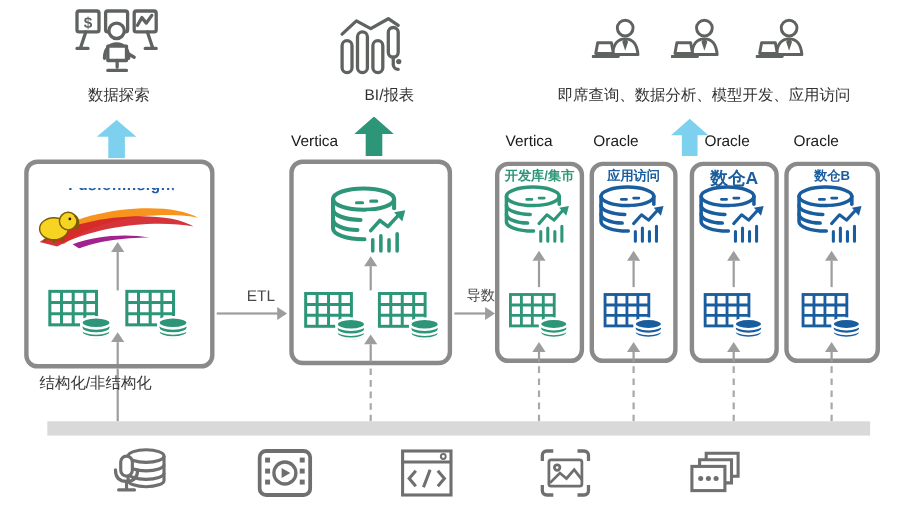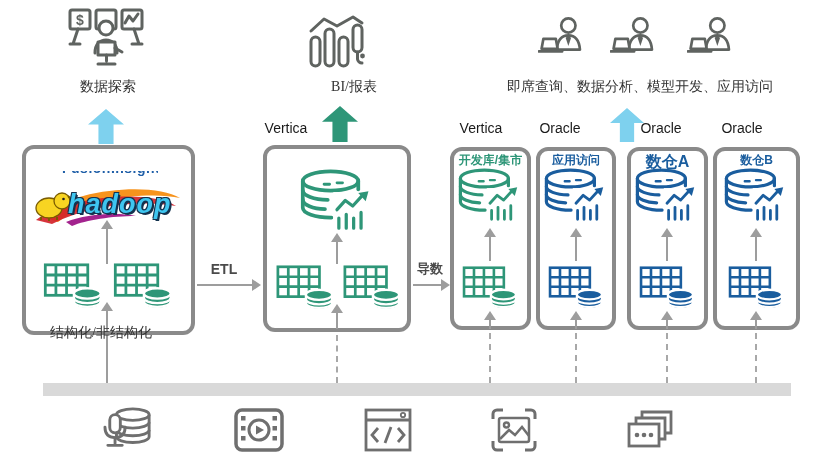--- a/index.html
+++ b/index.html
@@ -1,33 +1,33 @@
 <!DOCTYPE html>
 <html style="--green: #2E9678; --blue: #1A5D9E; --arrow-blue: #7ED1EE; --line-gray: #9D9D9D; --bar-gray: #D9D9D9; --border-gray: #8A8A8A; --icon-gray: #5F6360; --source-icon-gray: #6F6F6F; --hadoop-blue: #3EC6F0; --fusion-blue: #1F5FA8;"><head>
 <meta charset="utf-8">
 <style>
   html,body{margin:0;padding:0;background:#fff;}
   .canvas{position:relative;width:817px;height:460px;background:#fff;overflow:hidden;
           font-family:"Liberation Sans",sans-serif;color:#333;}
   .abs{position:absolute;}
-  .lbl{position:absolute;font-size:14px;color:#333;text-align:center;white-space:nowrap;font-family:Liberation Serif, serif;}
+  .lbl{position:absolute;font-size:14px;color:#333;text-align:center;white-space:nowrap;}
   .col-lbl{position:absolute;font-size:14px;color:#1a1a1a;text-align:center;white-space:nowrap;}
   .box{position:absolute;background:#fff;border:4px solid var(--border-gray);border-radius:12px;box-sizing:border-box;}
   .box-title{position:absolute;font-weight:bold;text-align:center;white-space:nowrap;}
   .green{color:var(--green);}
   .blue{color:var(--blue);}
   .gray-ic{color:var(--icon-gray);}
   .src-ic{color:var(--source-icon-gray);}
   .up-block{position:absolute;clip-path:polygon(50% 0,100% 44%,71% 44%,71% 100%,29% 100%,29% 44%,0 44%);}
   .vline{position:absolute;width:2px;background:var(--line-gray);}
   .vdash{position:absolute;width:0;border-left:2px dashed #a8a8a8;}
   .hline{position:absolute;height:2px;background:var(--line-gray);}
   .head-up{position:absolute;width:0;height:0;border-left:6px solid transparent;border-right:6px solid transparent;border-bottom:9px solid var(--line-gray);}
   .head-right{position:absolute;width:0;height:0;border-top:6px solid transparent;border-bottom:6px solid transparent;border-left:9px solid var(--line-gray);}
-  .flow-lbl{position:absolute;font-weight:bold;color:#4a4a4a;text-align:center;white-space:nowrap;}
+  .flow-lbl{position:absolute;font-weight:normal;color:#4a4a4a;text-align:right;white-space:nowrap;}
   .bar{position:absolute;background:var(--bar-gray);}
   .fi-clip{position:absolute;overflow:hidden;text-align:center;}
   .fi-text{display:block;font-weight:bold;font-size:14px;color:var(--fusion-blue);margin-top:-11px;letter-spacing:.5px;}
   .hadoop-text{position:absolute;font-style:italic;font-weight:800;font-size:27px;letter-spacing:1px;
     color:var(--hadoop-blue);
     text-shadow:-1px -1px 0 #14334f,1px -1px 0 #14334f,-1px 1px 0 #14334f,1px 1px 0 #14334f,2px 2px 0 #14334f;}
   svg{display:block;}
 </style>
 </head>
 <body>
@@ -111,21 +111,20 @@
     <path d="M4 38 C 40 12 120 8 144 24 C 112 18 58 22 20 42 Z" fill="#D2232A" opacity="0.92"></path>
     <path d="M34 40 c20-8 50-10 70-6 c-24 0-50 4-64 10 z" fill="#A3238E"></path>
   </svg>
   <svg class="abs" style="left:34px;top:186px" width="40" height="36" viewBox="0 0 40 36">
     <ellipse cx="15" cy="22" rx="13" ry="10" fill="#F8D422" stroke="#7a5c00" stroke-width="1.3"></ellipse>
     <circle cx="28" cy="15" r="8" fill="#F8D422" stroke="#7a5c00" stroke-width="1.3"></circle>
     <path d="M34 10 c4 3 4 9 1 12" fill="none" stroke="#7a5c00" stroke-width="2"></path>
     <path d="M7 31 v3 M15 32 v3 M23 31 v3" stroke="#7a5c00" stroke-width="2"></path>
     <circle cx="29.5" cy="13" r="1.3" fill="#222"></circle>
   </svg>
-  <div class="hadoop-text" style="left:68px;top:189px">hadoop</div>
   <div class="vline" style="left:106px;top:229px;height:35px"></div>
   <div class="head-up" style="left:101px;top:220px"></div>
 
   <svg class="abs green" style="left:43px;top:263px" width="60" height="48" viewBox="0 0 64 52">
     <g fill="none" stroke="currentColor" stroke-width="3">
       <rect x="2" y="2" width="46" height="33"></rect>
       <path d="M2 13 h46 M2 24 h46 M13.5 2 v33 M25 2 v33 M36.5 2 v33"></path>
     </g>
     <path d="M33 33 a14.5 5.5 0 0 1 29 0 v11 a14.5 5.5 0 0 1 -29 0 z" fill="currentColor" stroke="#fff" stroke-width="2.5"></path>
     <path d="M33 38 a14.5 5.5 0 0 0 29 0 M33 42 a14.5 5.5 0 0 0 29 0" fill="none" stroke="#fff" stroke-width="2.5"></path>
@@ -137,21 +136,21 @@
       <path d="M2 13 h46 M2 24 h46 M13.5 2 v33 M25 2 v33 M36.5 2 v33"></path>
     </g>
     <path d="M33 33 a14.5 5.5 0 0 1 29 0 v11 a14.5 5.5 0 0 1 -29 0 z" fill="currentColor" stroke="#fff" stroke-width="2.5"></path>
     <path d="M33 38 a14.5 5.5 0 0 0 29 0 M33 42 a14.5 5.5 0 0 0 29 0" fill="none" stroke="#fff" stroke-width="2.5"></path>
     <ellipse cx="47.5" cy="33" rx="14.5" ry="5.5" fill="currentColor" stroke="#fff" stroke-width="2.5"></ellipse>
   </svg>
 
   <div class="head-up" style="left:101px;top:302px"></div>
   <div class="vline" style="left:106px;top:311px;height:20px"></div>
   <div class="vline" style="left:106px;top:335px;height:48px"></div>
-  <div class="lbl" style="left:36px;top:324px;width:130px;text-align:center">结构化/非结构化</div>
+  <div class="lbl" style="left:36px;top:340px;width:130px;text-align:left">结构化/非结构化</div>
 
   <div class="flow-lbl" style="left:198px;top:261px;width:52px;font-size:14px">ETL</div>
   <div class="hline" style="left:197px;top:284px;width:56px"></div>
   <div class="head-right" style="left:252px;top:279px"></div>
 
   <div class="box" style="left:263px;top:145px;width:148px;height:187px"></div>
   <svg class="abs green" style="left:300px;top:168px" width="74" height="63" viewBox="0 0 80 68">
     <g fill="none" stroke="currentColor" stroke-width="4" stroke-linecap="round" stroke-linejoin="round">
       <ellipse cx="33" cy="14" rx="30" ry="10.5"></ellipse>
       <path d="M3 14 v29 c0 5.8 13.4 10.5 30 10.5 h1"></path>

